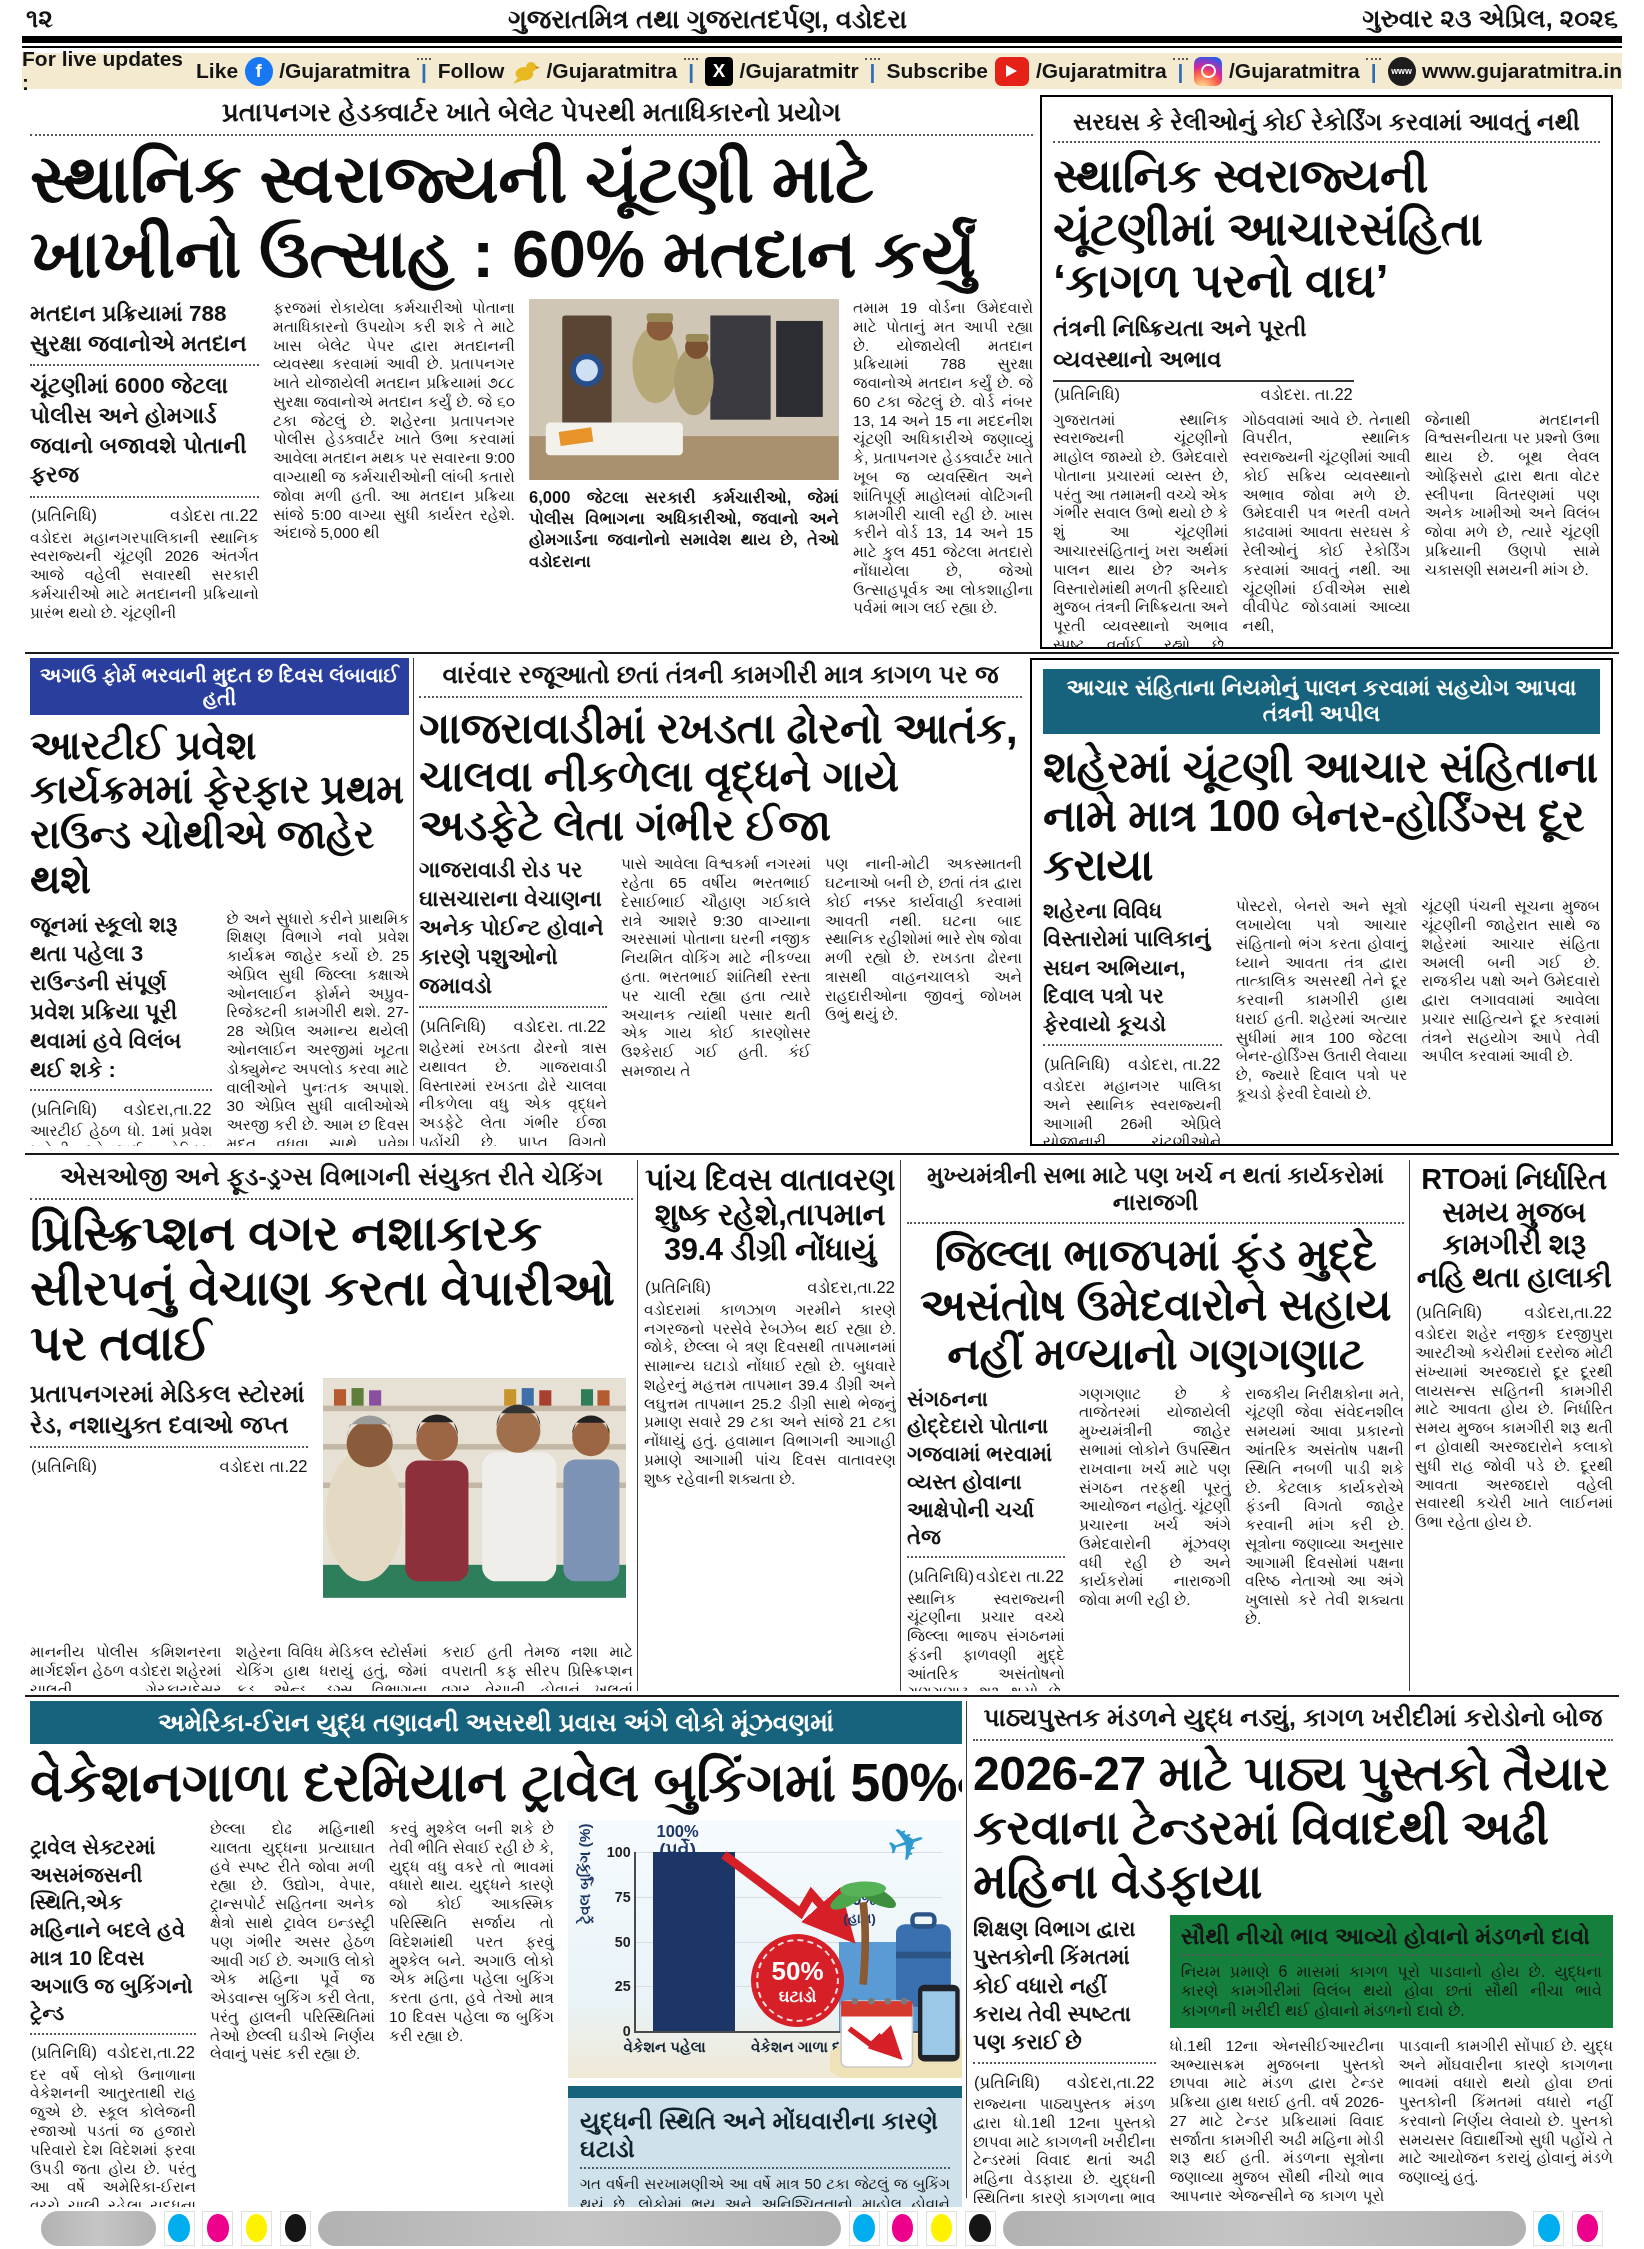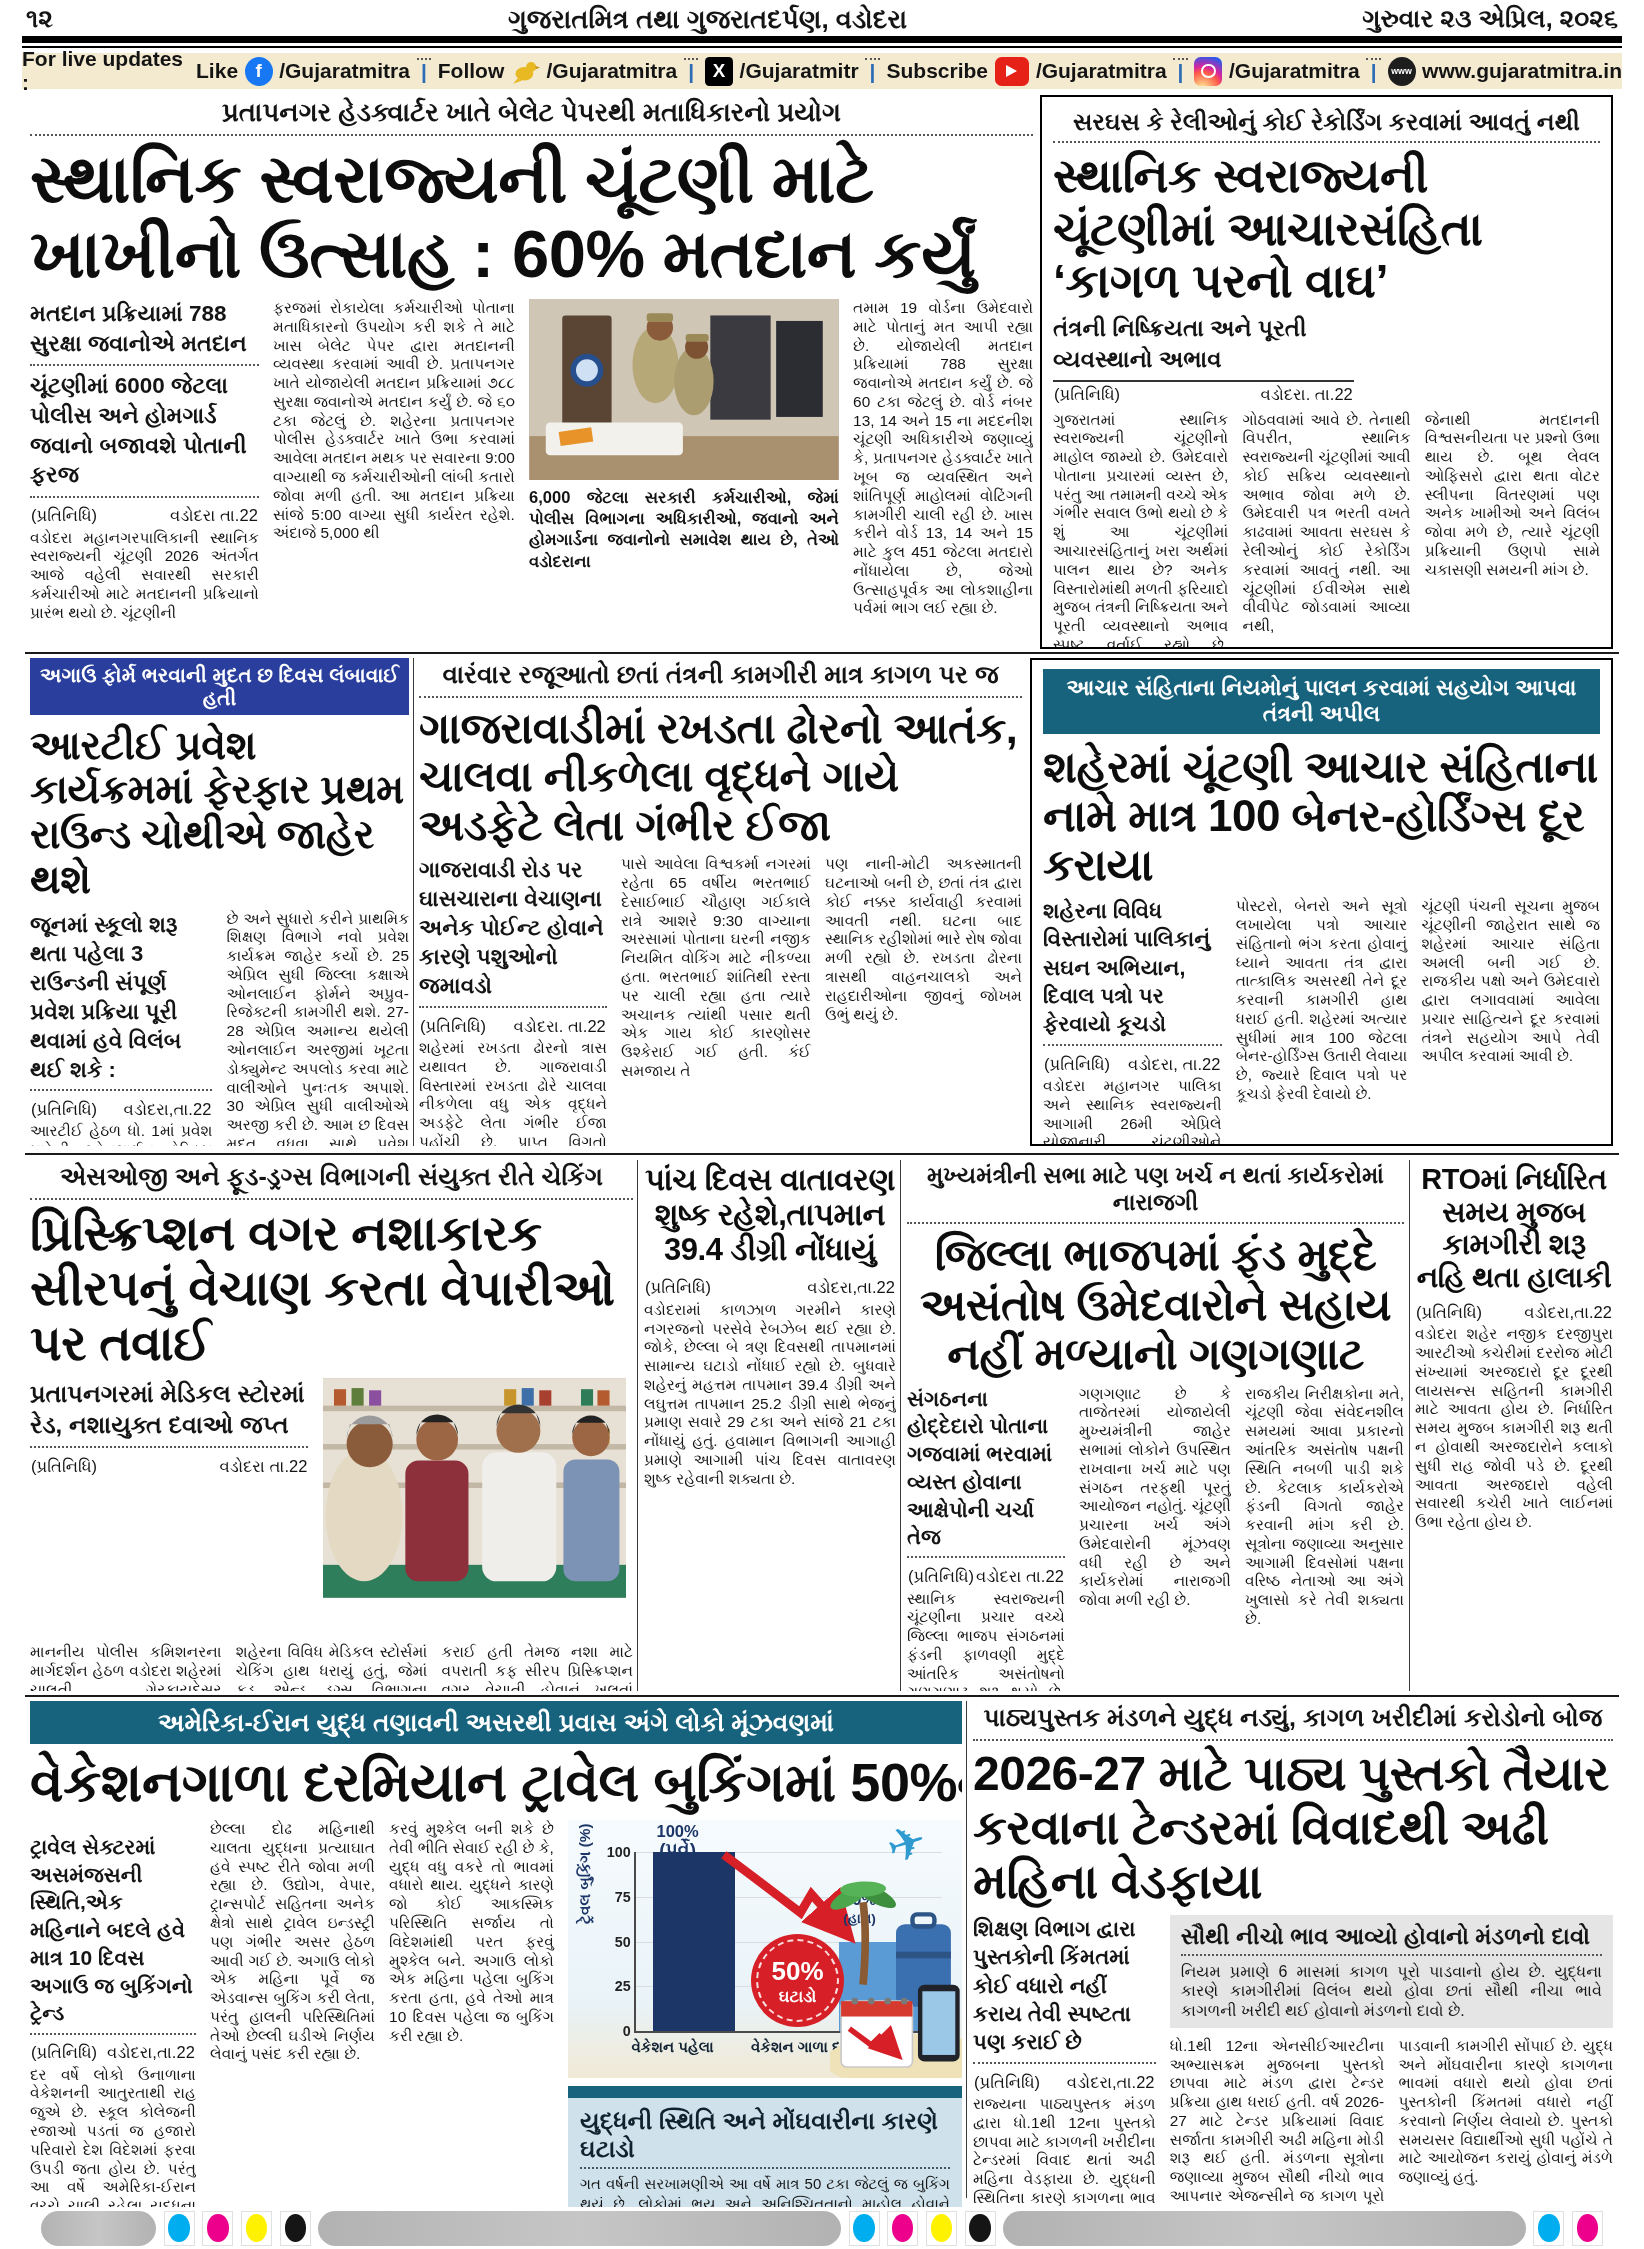--- a/index.html
+++ b/index.html
@@ -61,21 +61,21 @@
   .xcat { position:absolute; top:218px; width:143px; text-align:center; font-weight:bold; font-size:15px; color:#123; }
   .badge { position:absolute; left:115px; top:82px; width:93px; height:93px; border-radius:50%; background:#d61f26; color:#fff; display:flex; flex-direction:column; align-items:center; justify-content:center; font-weight:800; outline:2.7px dashed rgba(255,255,255,.85); outline-offset:-7.7px; }
   .badge .b1 { font-size:26px; } .badge .b2 { font-size:16.5px; }
 
   .war-box { margin-top:7.7px; }
   .war-top { height:12px; background:#17637e; }
   .war-body { background:#cfe2ec; padding:8.8px 12px; }
   .war-title { font-weight:800; font-size:24px; color:#10222e; padding-bottom:4.4px; border-bottom:2.2px dotted #456; margin-bottom:5.5px; }
   .war-txt { font-size:15px; line-height:1.3; text-align:justify; }
 
-  .ybox { background:#e5e5e5; padding:7.7px 11px; }
+  .ybox { background:#15803d; padding:7.7px 11px; }
   .ybox .t { font-weight:800; font-size:23px; padding-bottom:4.4px; border-bottom:2.2px dotted #555; margin-bottom:5.5px; }
 
   
   .pstrip { position:absolute; top:2210px; left:41px; right:41px; height:36px; display:flex; align-items:center; gap:7.7px; }
   .gbar { height:35px; background:linear-gradient(90deg,#b2b2b2,#c6c6c6,#b2b2b2); border-radius:17.6px; }
   .cdot { width:31px; height:35px; background:#fff; border:0.5px solid #e0e0e0; position:relative; flex:none; }
   .cdot::after { content:""; position:absolute; left:3.8px; right:3.8px; top:2.7px; bottom:2.7px; border-radius:50%; background:var(--c); }
 </style>
 </head>
 <body>
@@ -411,21 +411,21 @@
               <span class="b1">50%</span>
               <span class="b2">ઘટાડો</span>
             </div>
           </div>
           <div class="bar-lab" style="left:49px; top:2.2px;">
             <span>100%</span><br><span style="font-size:19px;">(પૂર્વે)</span>
           </div>
           <div class="bar-lab" style="left:231px; top:70px;">
             <span>50%</span><br><span style="font-size:13.7px;">(હાલ)</span>
           </div>
-          <div class="xcat" style="left:33px;">વેકેશન પહેલા</div>
+          <div class="xcat" style="left:25px;">વેકેશન પહેલા</div>
           <div class="xcat" style="left:181px;">વેકેશન ગાળા દરમીયાન</div>
           <svg style="position:absolute; right:0; top:0;" width="132" height="258" viewBox="0 0 240 470">
             <ellipse cx="150" cy="440" rx="160" ry="50" fill="#f0e2b8"></ellipse>
             <text x="110" y="70" font-size="84" fill="#2e9ad0" transform="rotate(-18 150 60)">✈</text>
             <g>
               <path d="M60 300 q8 -90 0 -150" stroke="#8a5a33" stroke-width="14" fill="none"></path>
               <ellipse cx="36" cy="140" rx="40" ry="14" fill="#4ca74c" transform="rotate(-30 36 140)"></ellipse>
               <ellipse cx="84" cy="138" rx="40" ry="14" fill="#3d8f3d" transform="rotate(28 84 138)"></ellipse>
               <ellipse cx="60" cy="126" rx="42" ry="14" fill="#57b357" transform="rotate(-2 60 126)"></ellipse>
             </g>

